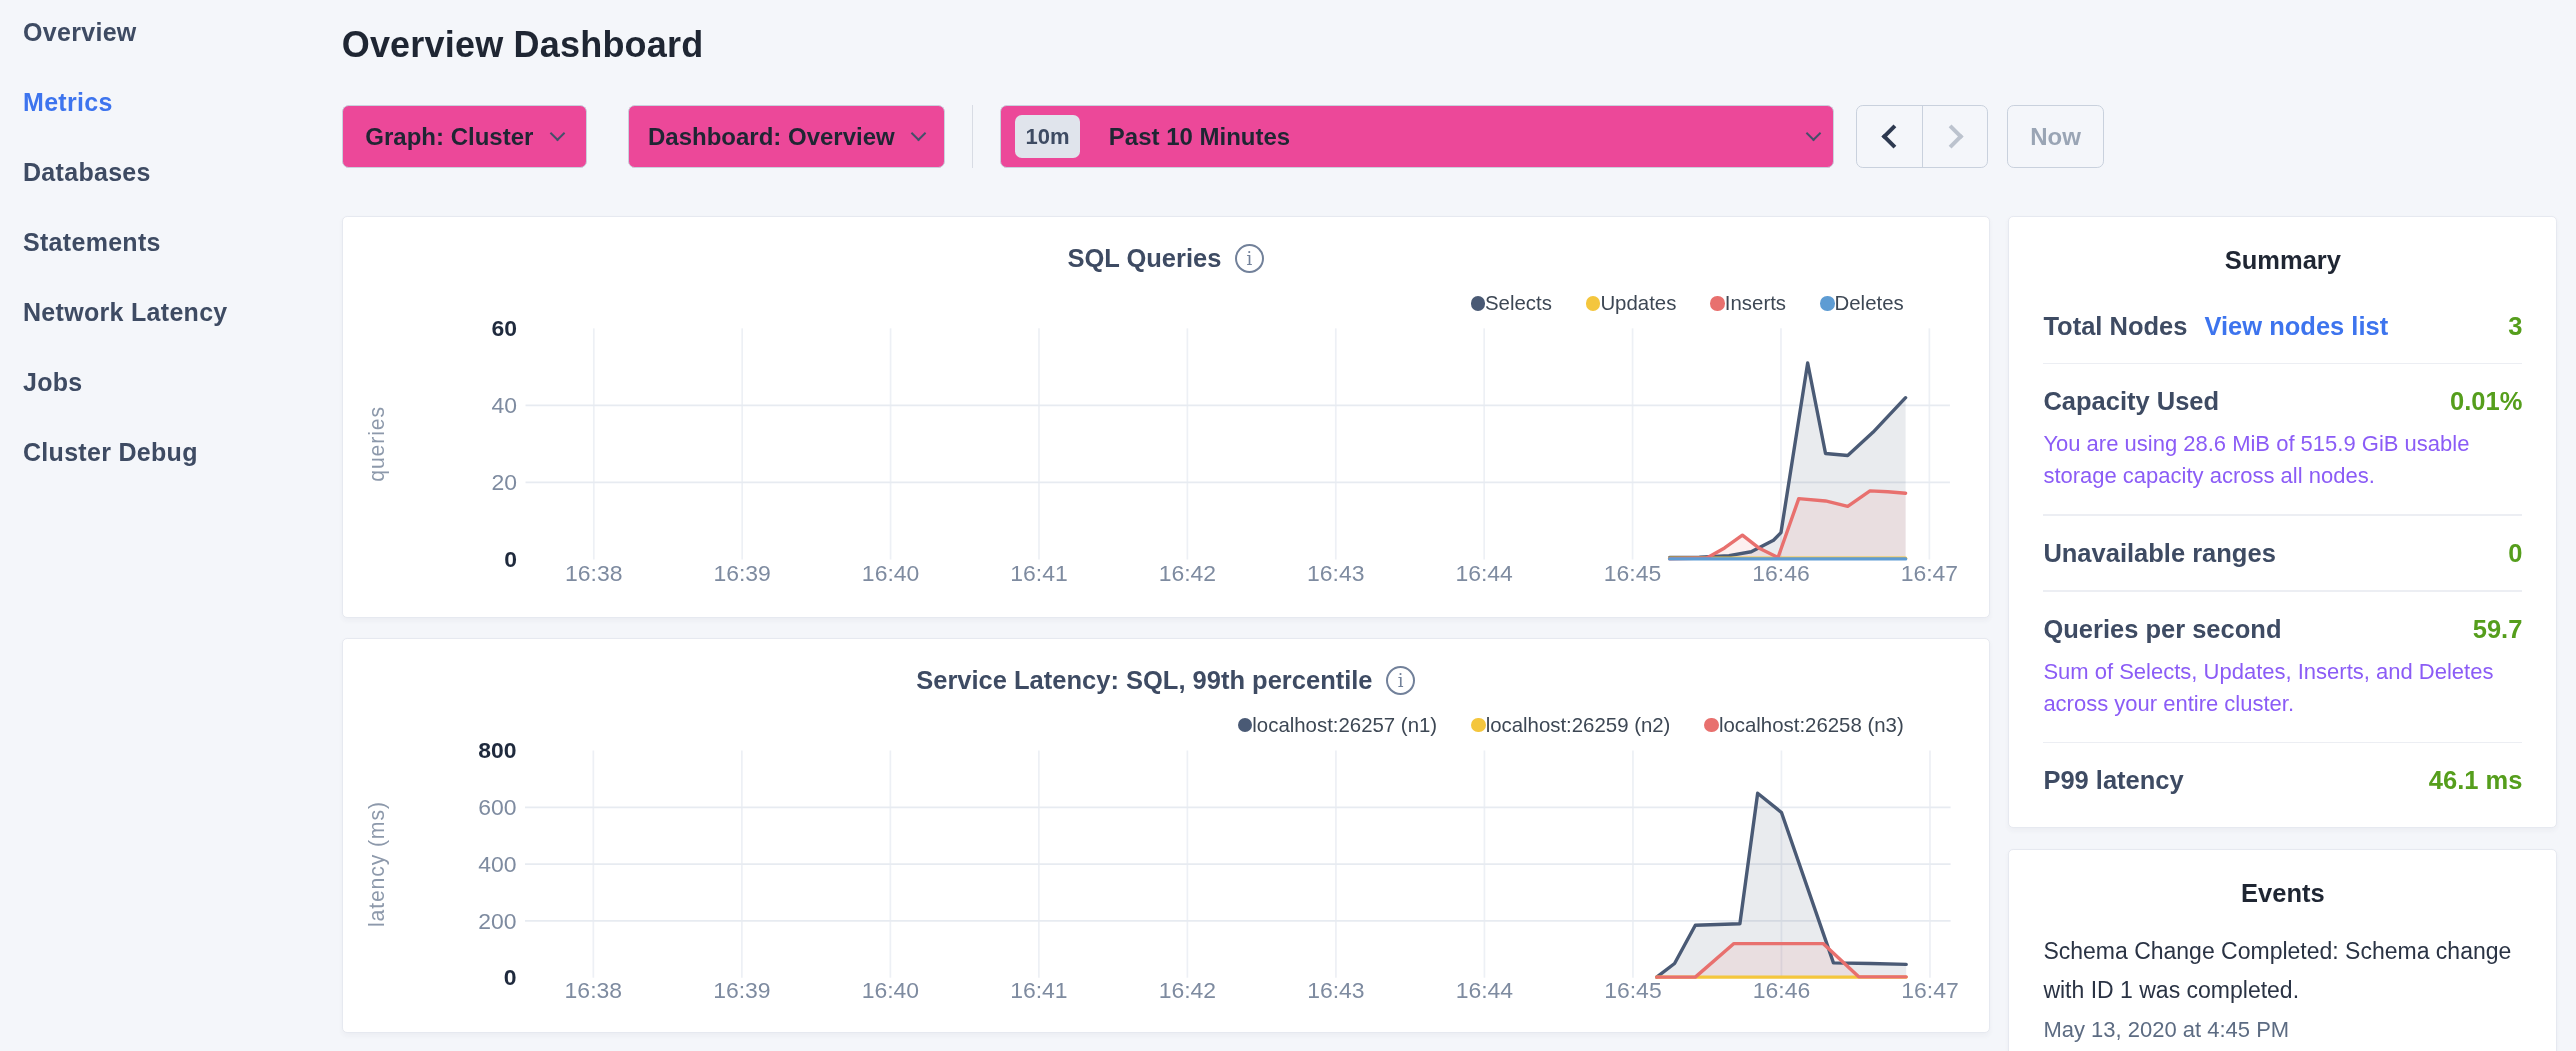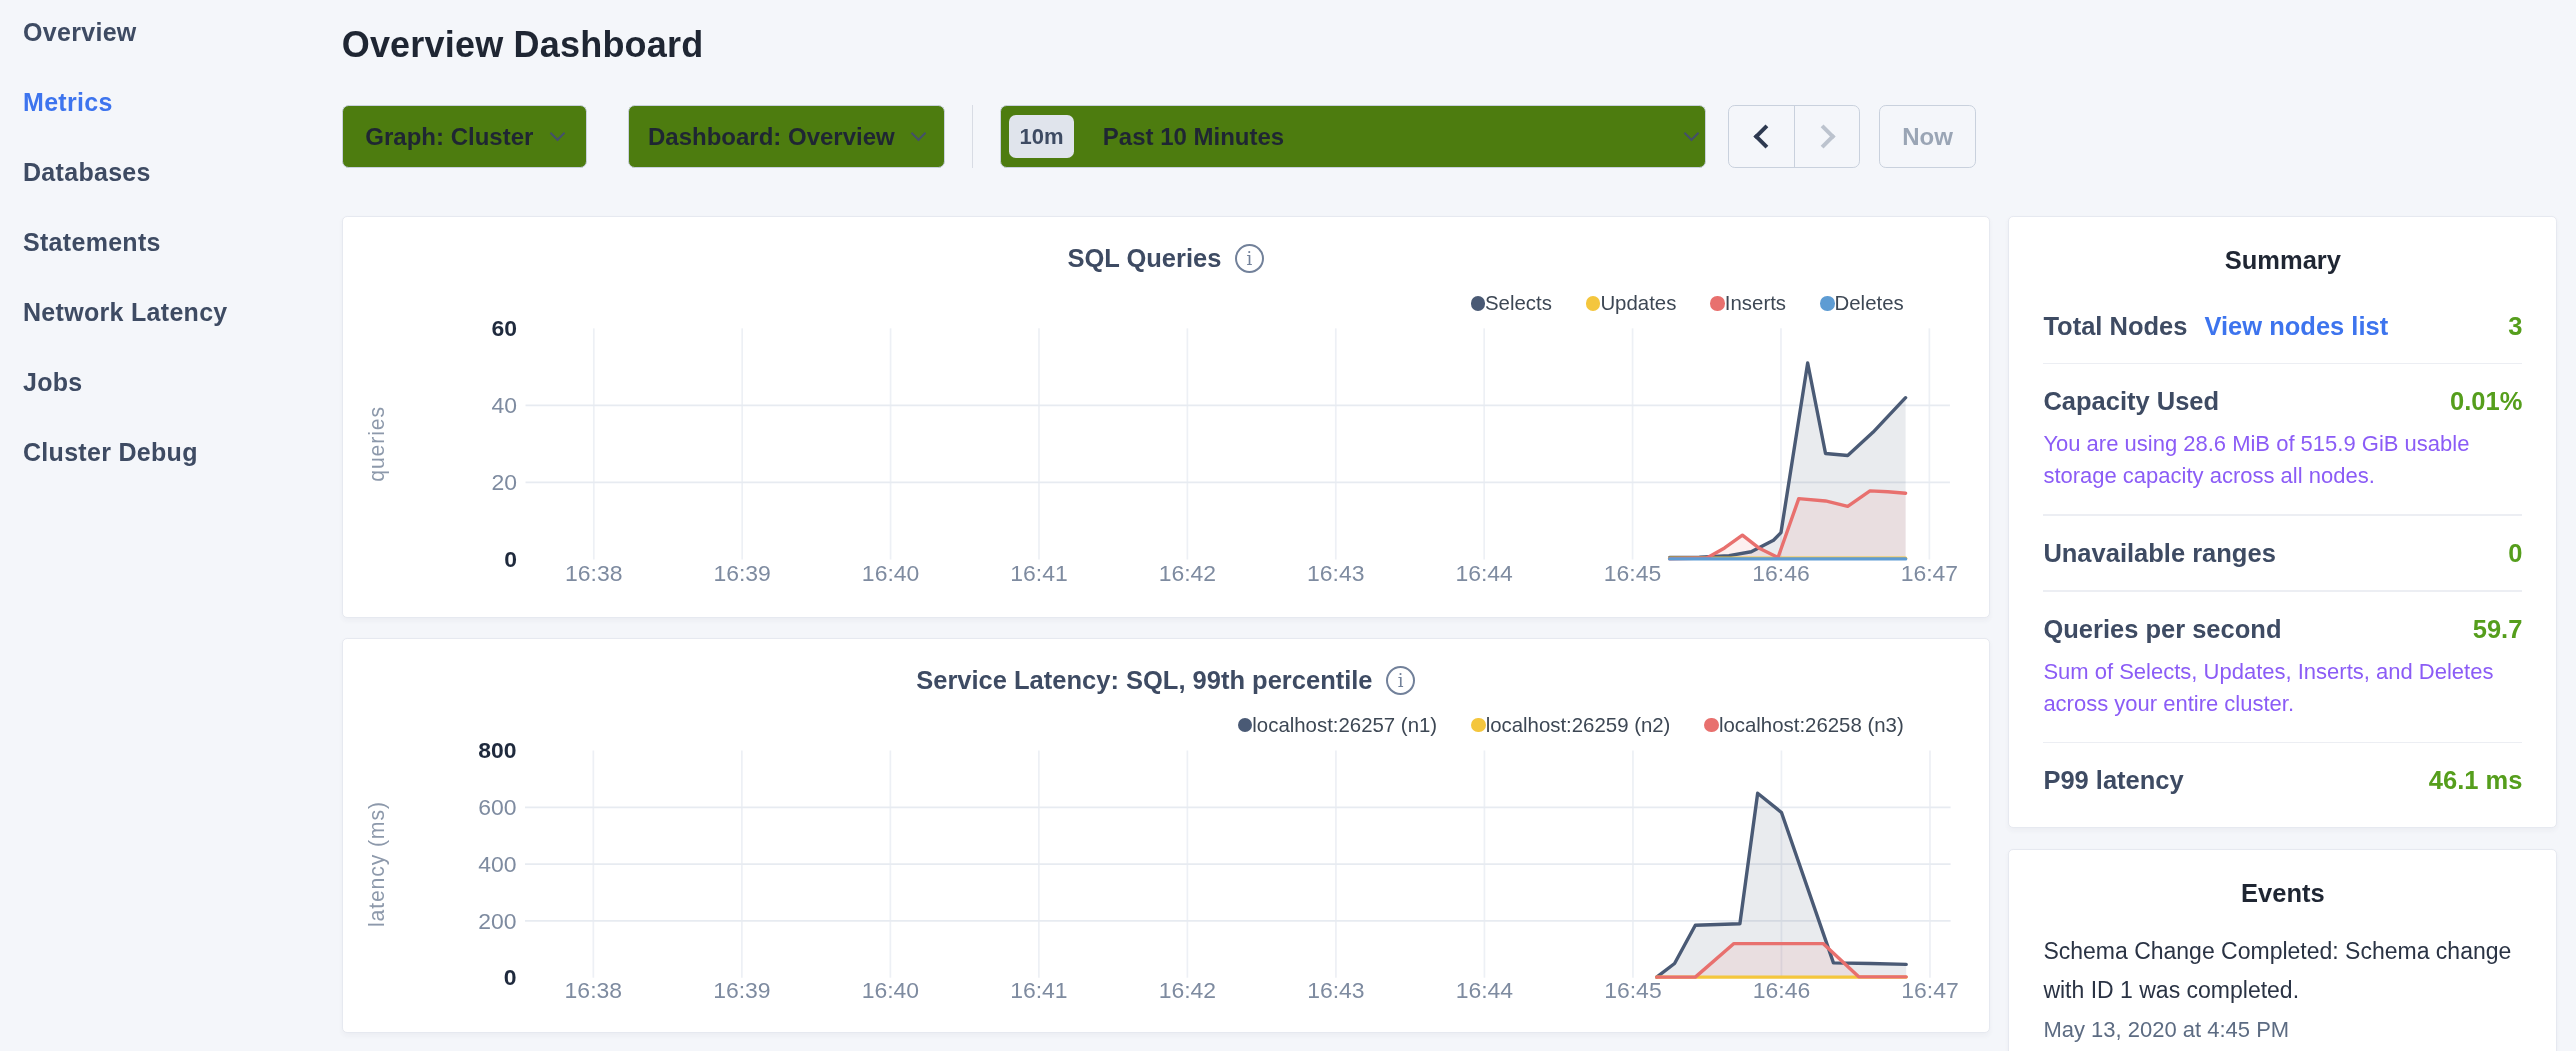--- a/index.html
+++ b/index.html
@@ -20,34 +20,34 @@
     letter-spacing:0.3px; cursor:pointer; line-height:31px;
   }
   .sidebar a.active { color:#3d74ee; }
 
   
   .main { flex:1; padding:24px 18px 0 1.7px; }
   h1.page-title { font-size:36px; font-weight:700; color:#1f2633; letter-spacing:0.2px; }
 
   .controls { display:flex; align-items:center; margin-top:39px; height:63px; }
   .btn {
-    background:#4d7c0f; border:1.7px solid #c9d1dd; border-radius:6.8px; height:63px;
+    background:#ec4899; border:1.7px solid #c9d1dd; border-radius:6.8px; height:63px;
     display:inline-flex; align-items:center; justify-content:center;
     font-family:"Liberation Sans", sans-serif;
     font-size:24px; font-weight:700; color:#1f2633; cursor:pointer;
   }
   .dd-graph { width:245px; }
   .dd-dash  { width:317px; margin-left:41px; }
   .chev {
     display:inline-block; width:11px; height:11px;
     border-right:2.6px solid #44506a; border-bottom:2.6px solid #44506a;
     transform:rotate(45deg); margin-left:18.7px; margin-top:-6.8px;
   }
   .vdivider { width:1.7px; height:63px; background:#d8dce4; margin:0 27px; }
-  .timesel { width:706px; justify-content:flex-start; padding:0 8px; }
+  .timesel { width:834px; justify-content:flex-start; padding:0 14px; }
   .time-badge {
     background:#e0e4ec; border-radius:6.8px; padding:8.5px 10.2px;
     font-size:22px; font-weight:700; color:#3e4b63; margin-right:29px;
   }
   .timesel .chev { margin-left:auto; }
   .pager {
     display:flex; margin-left:22px; border:1.7px solid #c9d1dd; border-radius:6.8px;
     height:63px; overflow:hidden;
   }
   .pager button {

